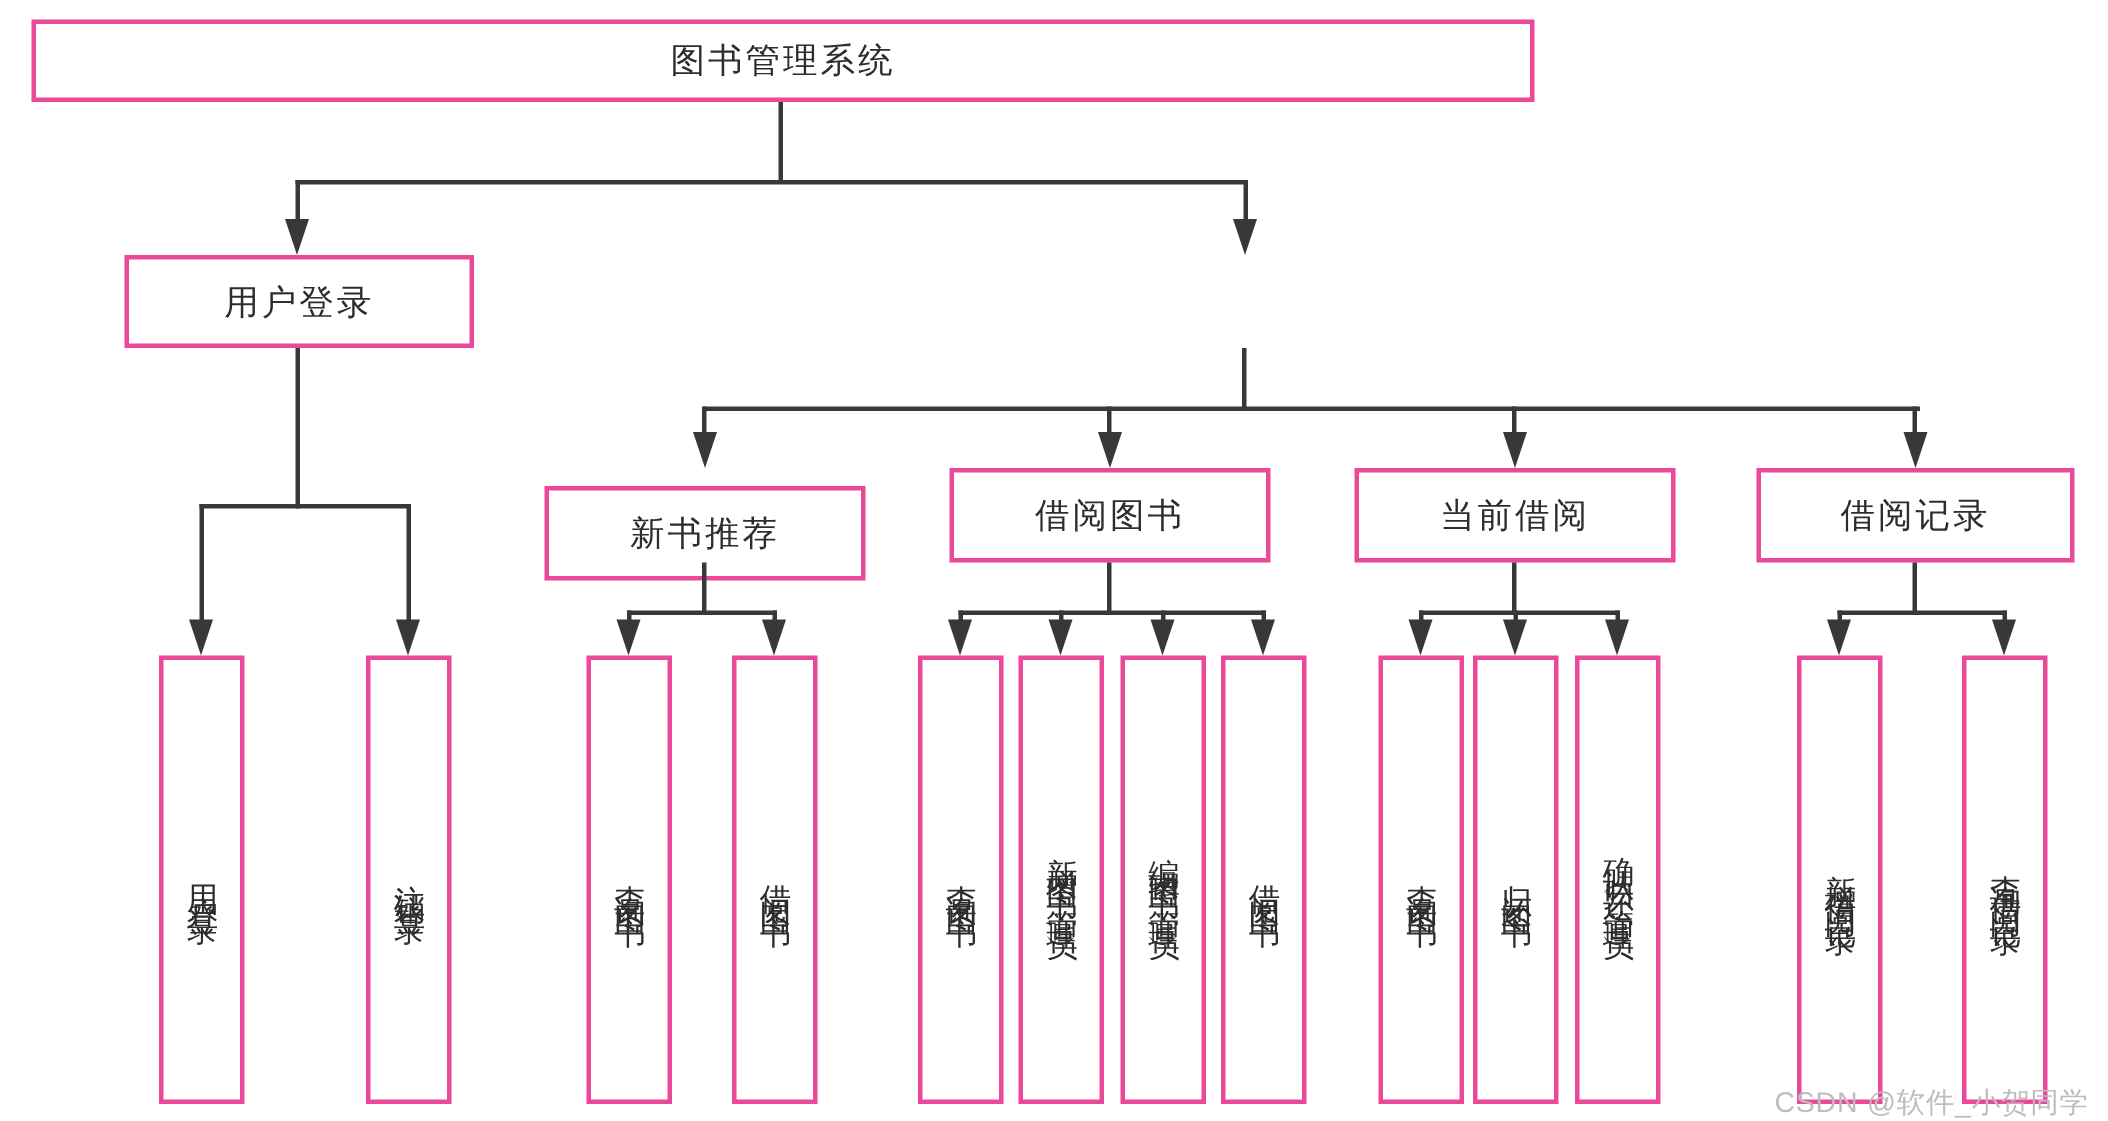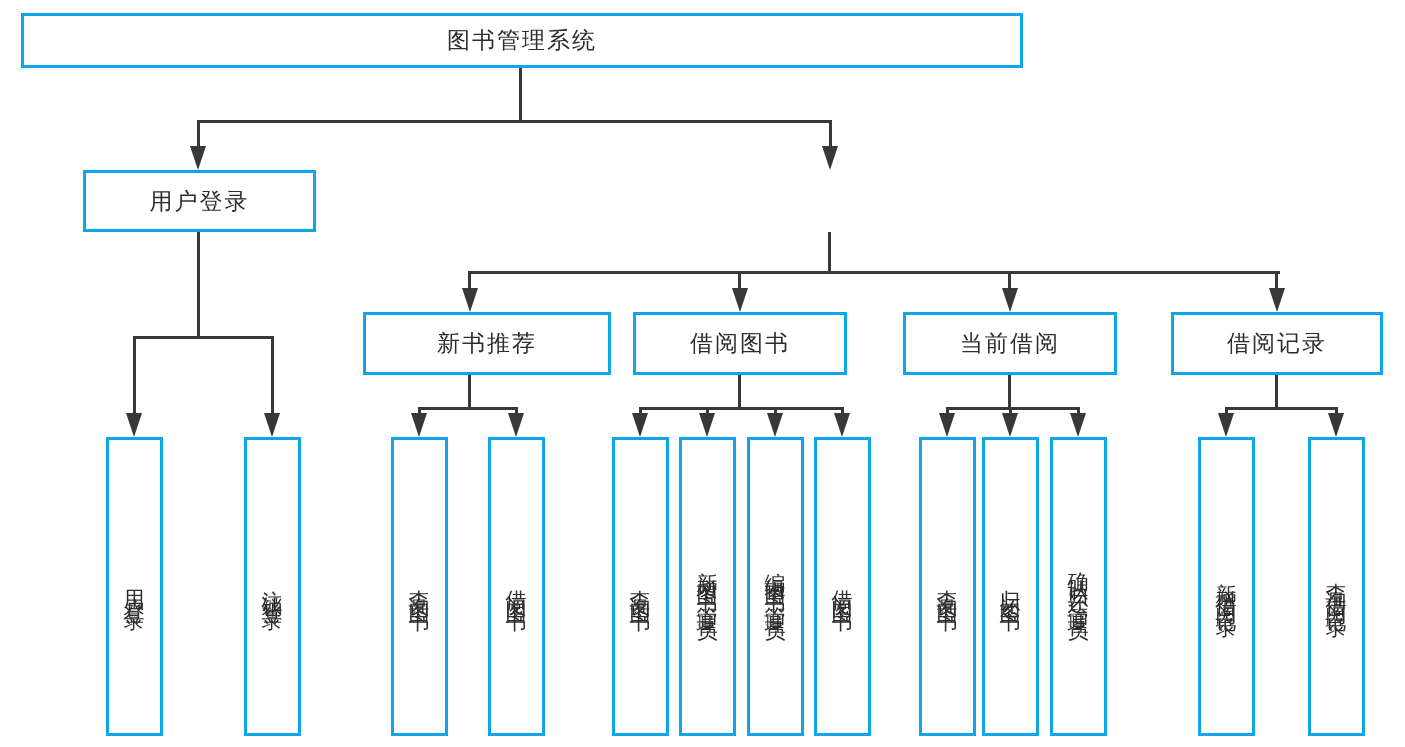--- a/index.html
+++ b/index.html
@@ -7,21 +7,21 @@
     position:relative;
     width:1405px;height:747px;
     background:#ffffff;
     font-family:"Liberation Sans","DejaVu Sans",sans-serif;
     color:#2d2d2d;
     overflow:hidden;
   }
   .node{
     position:absolute;
     box-sizing:border-box;
-    border:3px solid #0ea5e9;
+    border:3px solid #ec4899;
     background:#ffffff;
     display:flex;align-items:center;justify-content:center;
     text-align:center;
   }
   .root-node{font-size:23px;letter-spacing:2px;}
   .branch-node{font-size:23px;letter-spacing:2px;}
   .leaf-node{
     font-size:21px;
   }
   .leaf-node .vtext{
@@ -78,21 +78,21 @@
   <div class="hline" style="left:469px;top:271px;width:811px;"></div>
   <div class="vline" style="left:468px;top:271px;height:22px;"></div>
   <div class="arrow" style="left:462px;top:288px;"></div>
   <div class="vline" style="left:738px;top:271px;height:22px;"></div>
   <div class="arrow" style="left:732px;top:288px;"></div>
   <div class="vline" style="left:1008px;top:271px;height:22px;"></div>
   <div class="arrow" style="left:1002px;top:288px;"></div>
   <div class="vline" style="left:1275px;top:271px;height:22px;"></div>
   <div class="arrow" style="left:1269px;top:288px;"></div>
 
-  <div class="node branch-node" style="left:363px;top:312px;width:248px;height:63px;">
+  <div class="node branch-node" style="left:363px;top:324px;width:214px;height:63px;">
     <span>新书推荐</span>
   </div>
   <div class="node branch-node" style="left:633px;top:312px;width:214px;height:63px;">
     <span>借阅图书</span>
   </div>
   <div class="node branch-node" style="left:1171px;top:312px;width:212px;height:63px;">
     <span>借阅记录</span>
   </div>
   <div class="node branch-node" style="left:903px;top:312px;width:214px;height:63px;">
     <span>当前借阅</span>
@@ -165,14 +165,15 @@
   <div class="node leaf-node" style="left:1050px;top:437px;width:57px;height:299px;">
     <span class="vtext">确认归还（管理员）</span>
   </div>
   <div class="node leaf-node" style="left:1198px;top:437px;width:57px;height:299px;">
     <span class="vtext">新增借阅记录</span>
   </div>
   <div class="node leaf-node" style="left:1308px;top:437px;width:57px;height:299px;">
     <span class="vtext">查询借阅记录</span>
   </div>
 
+  <div class="watermark">CSDN @软件_小贺同学</div>
 
 </div>
 
 </body></html>

